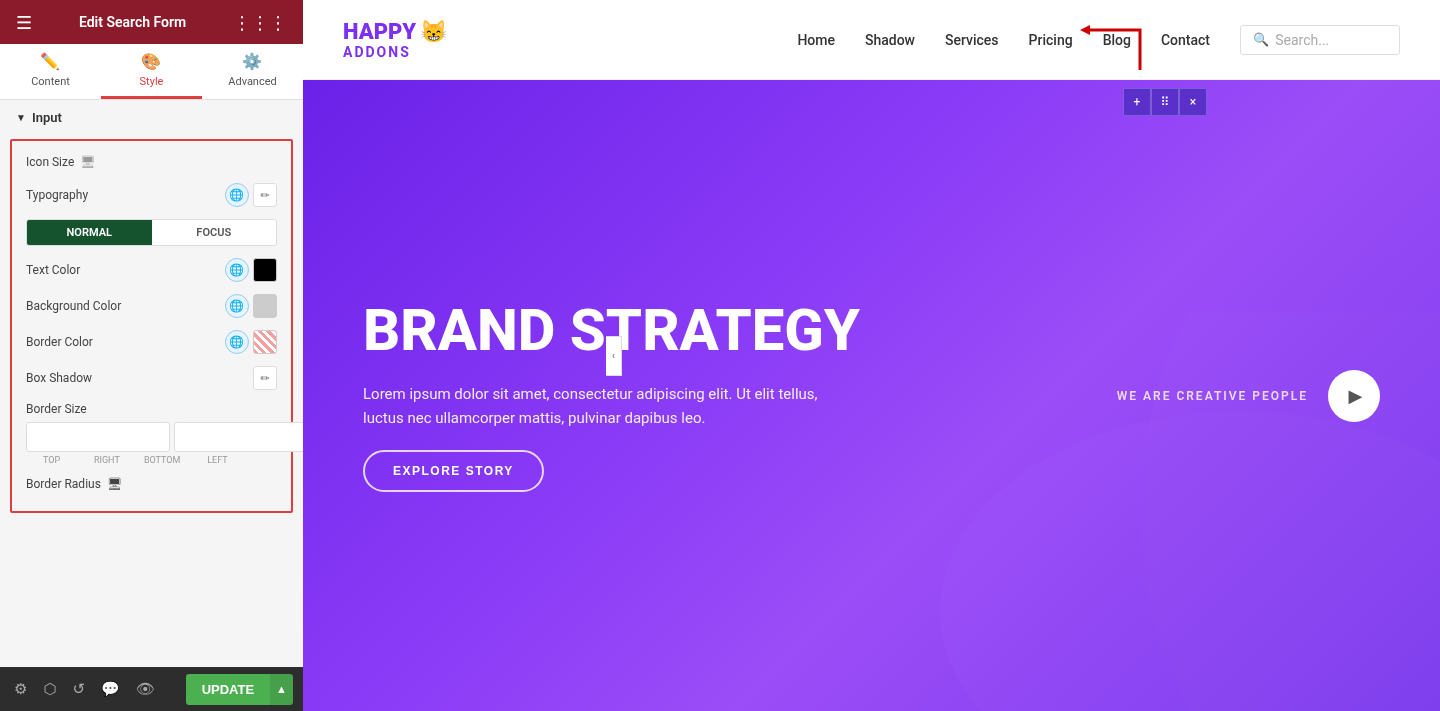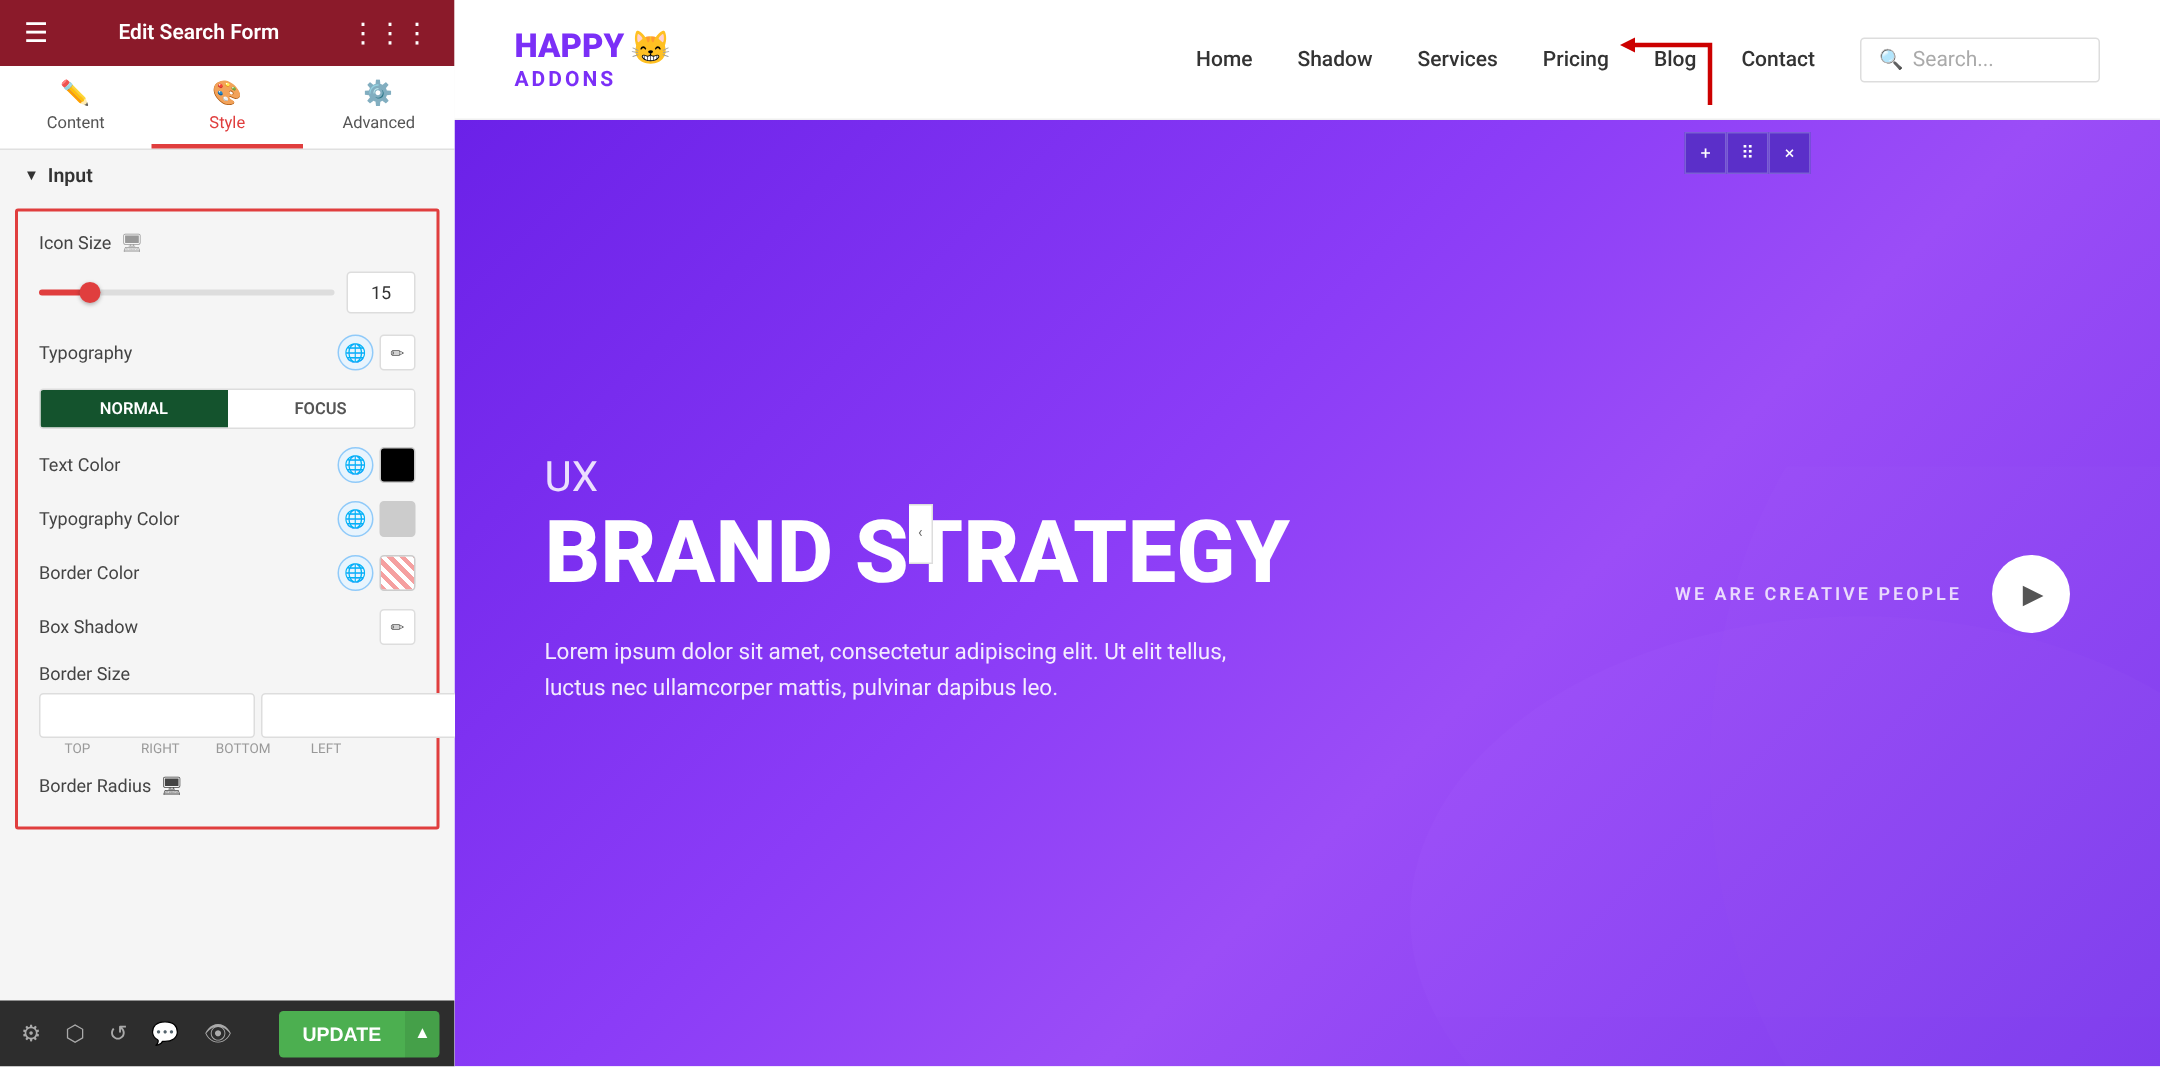--- a/index.html
+++ b/index.html
@@ -616,26 +616,20 @@
     </div>
 
     <div class="red-border-box">
 
       <div class="form-row">
         <span class="form-label">
           <span>Icon Size</span>
           <span class="monitor-icon">🖥</span>
         </span>
       </div>
-      <div class="slider-container">
-        <div class="slider-row">
-          <input type="range" class="slider" min="0" max="100" value="15" style="">
-          <div class="slider-value">15</div>
-        </div>
-      </div>
 
       <div class="typography-row">
         <span class="form-label">Typography</span>
         <div class="typography-controls">
           <div class="globe-icon-btn">🌐</div>
           <div class="pencil-icon-btn">✏</div>
         </div>
       </div>
 
       <div class="normal-focus-tabs">
@@ -645,21 +639,21 @@
 
       <div class="color-row">
         <span class="form-label">Text Color</span>
         <div class="color-controls">
           <div class="globe-icon-btn">🌐</div>
           <div class="color-swatch" style="background:#000000"></div>
         </div>
       </div>
 
       <div class="color-row">
-        <span class="form-label">Typography Color</span>
+        <span class="form-label">Background Color</span>
         <div class="color-controls">
           <div class="globe-icon-btn">🌐</div>
           <div class="color-swatch" style="background:#cccccc"></div>
         </div>
       </div>
 
       <div class="color-row">
         <span class="form-label">Border Color</span>
         <div class="color-controls">
           <div class="globe-icon-btn">🌐</div>
@@ -755,23 +749,23 @@
       <div class="toolbar-btn close">×</div>
     </div>
 
     <div class="hero-section">
       <svg class="hero-bg-shape" viewBox="0 0 600 400" xmlns="http://www.w3.org/2000/svg">
         <ellipse cx="400" cy="300" rx="300" ry="200" fill="white" opacity="0.1"></ellipse>
         <ellipse cx="500" cy="200" rx="200" ry="300" fill="white" opacity="0.08"></ellipse>
       </svg>
 
       <div class="hero-content">
-        <div class="hero-subtitle">UX</div>
         <div class="hero-title">BRAND STRATEGY</div>
         <p class="hero-description">Lorem ipsum dolor sit amet, consectetur adipiscing elit. Ut elit tellus, luctus nec ullamcorper mattis, pulvinar dapibus leo.</p>
+        <button class="explore-btn">EXPLORE STORY</button>
       </div>
 
       <div class="hero-right">
         <span class="we-are-text">WE ARE CREATIVE PEOPLE</span>
         <div class="play-button">
           <span class="play-icon">▶</span>
         </div>
       </div>
     </div>
 

